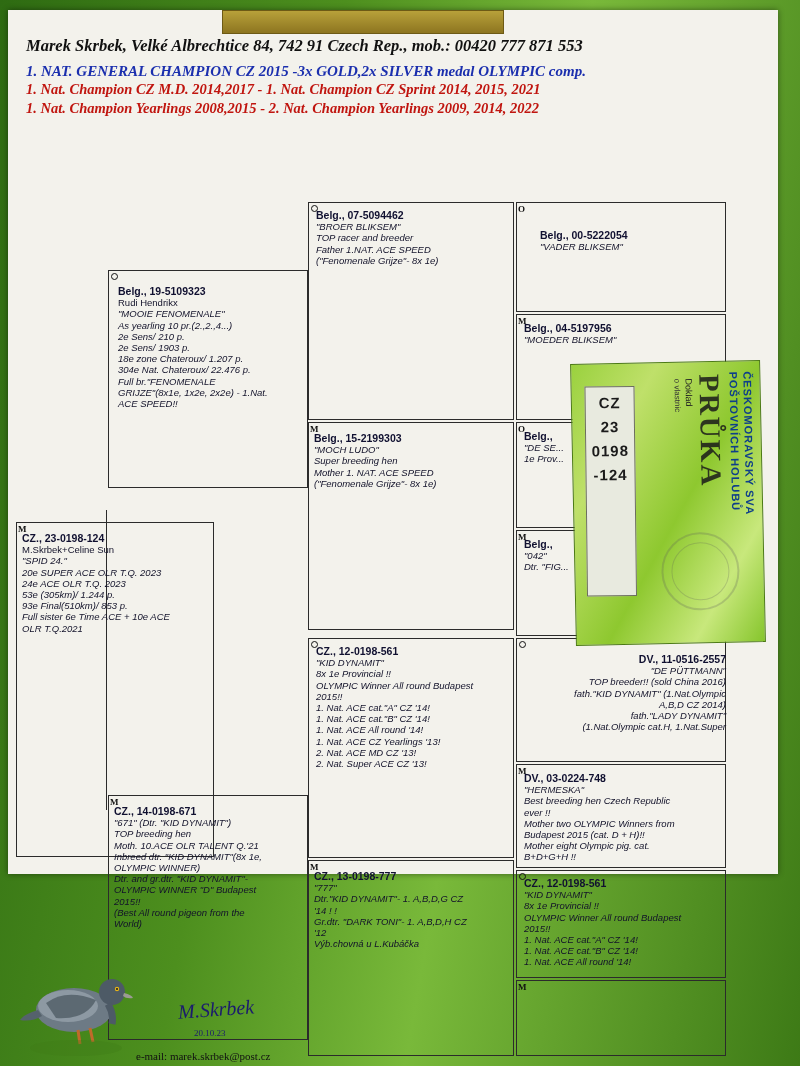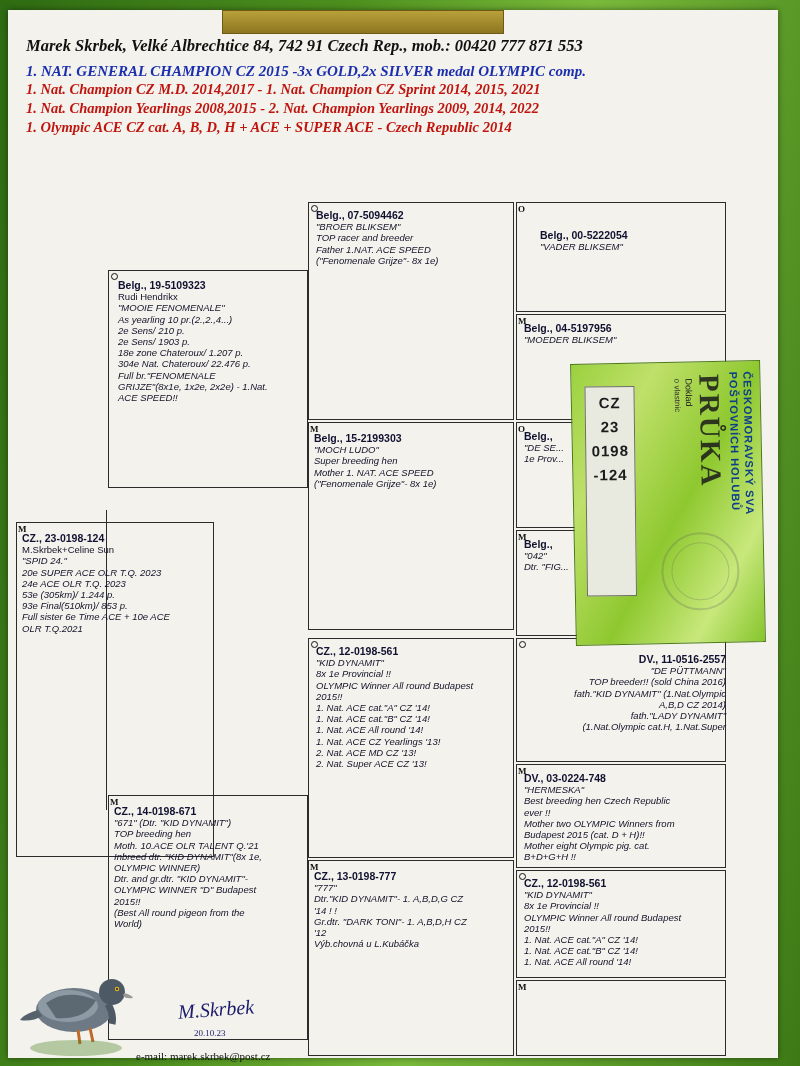--- a/index.html
+++ b/index.html
@@ -8,21 +8,21 @@
     background:#3f7a17;
     font-family:"Liberation Sans", sans-serif;
     position:relative;
   }
   
   .bg-green{
     position:absolute;left:0;top:0;width:800px;height:1066px;
     background:linear-gradient(100deg,#2e6b12 0%,#4d8f1e 35%,#79b93a 60%,#3d7a16 100%);
   }
   .paper{
-    position:absolute;left:8px;top:10px;width:770px;height:1048px;
+    position:absolute;left:8px;top:10px;width:770px;height:864px;
     background:#f3f2ec;
     box-shadow:0 0 6px rgba(0,0,0,.45);
   }
   .clip{
     position:absolute;left:214px;top:0px;width:280px;height:22px;
     background:linear-gradient(#b8a13a,#8d7520);
     border:1px solid #6d5a15;
   }
 
   
@@ -131,21 +131,20 @@
 
 <div class="paper">
 
   <div class="clip"></div>
 
   <div class="hdr">
     <div class="line l0">Marek Skrbek, Velké Albrechtice 84, 742 91  Czech Rep.,  mob.: 00420 777 871 553</div>
     <div class="line l1">1. NAT. GENERAL CHAMPION CZ 2015 -3x GOLD,2x SILVER medal OLYMPIC comp.</div>
     <div class="line red">1. Nat. Champion CZ M.D. 2014,2017 - 1. Nat. Champion CZ Sprint 2014, 2015, 2021</div>
     <div class="line red">1. Nat. Champion Yearlings 2008,2015 - 2. Nat. Champion Yearlings 2009, 2014, 2022</div>
-    <div class="line red">1. Olympic ACE CZ cat. A, B, D, H + ACE + SUPER ACE - Czech Republic 2014</div>
   </div>
 
   <div class="vline" style="left:98px;top:500px;height:300px;"></div>
   <div class="hline" style="left:98px;top:500px;width:0px;"></div>
 
   <div class="box" style="left:8px;top:512px;width:198px;height:335px;"></div>
   <div class="sexmark" style="left:10px;top:514px;">M</div>
   <div class="bx-txt" style="left:14px;top:523px;width:190px;">
     <div class="name">CZ., 23-0198-124</div>
     <div>M.Skrbek+Celine Sun</div>
@@ -153,21 +152,21 @@
     <div class="it">20e SUPER ACE OLR T.Q. 2023</div>
     <div class="it">24e ACE OLR T.Q. 2023</div>
     <div class="it">53e (305km)/ 1.244 p.</div>
     <div class="it">93e Final(510km)/ 853 p.</div>
     <div class="it">Full sister 6e Time ACE + 10e ACE</div>
     <div class="it">OLR T.Q.2021</div>
   </div>
 
   <div class="box" style="left:100px;top:260px;width:200px;height:218px;"></div>
   <div class="circ" style="left:103px;top:263px;"></div>
-  <div class="bx-txt" style="left:110px;top:270px;width:190px;">
+  <div class="bx-txt" style="left:110px;top:276px;width:190px;">
     <div class="name">Belg., 19-5109323</div>
     <div>Rudi Hendrikx</div>
     <div class="it">"MOOIE FENOMENALE"</div>
     <div class="it">As yearling 10 pr.(2.,2.,4...)</div>
     <div class="it">2e Sens/ 210 p.</div>
     <div class="it">2e Sens/ 1903 p.</div>
     <div class="it">18e zone Chateroux/ 1.207 p.</div>
     <div class="it">304e Nat. Chateroux/ 22.476 p.</div>
     <div class="it"></div>
     <div class="it">Full br."FENOMENALE</div>

